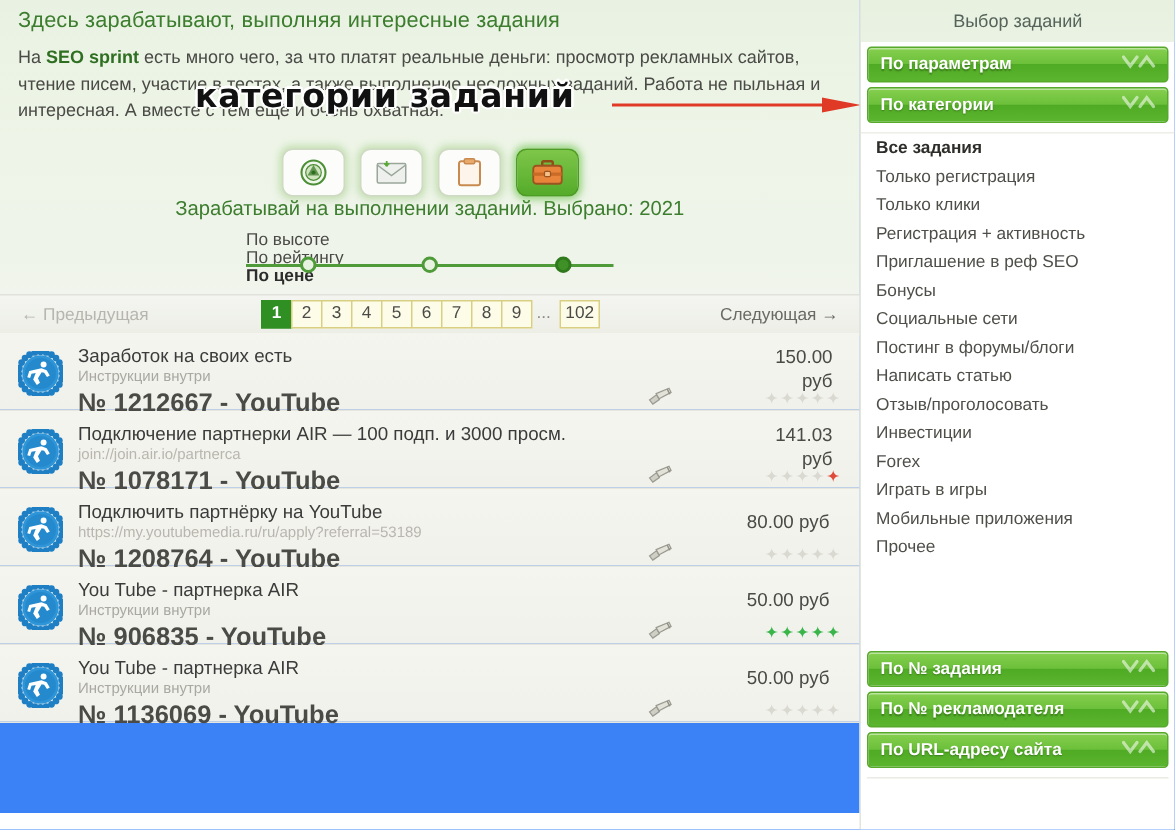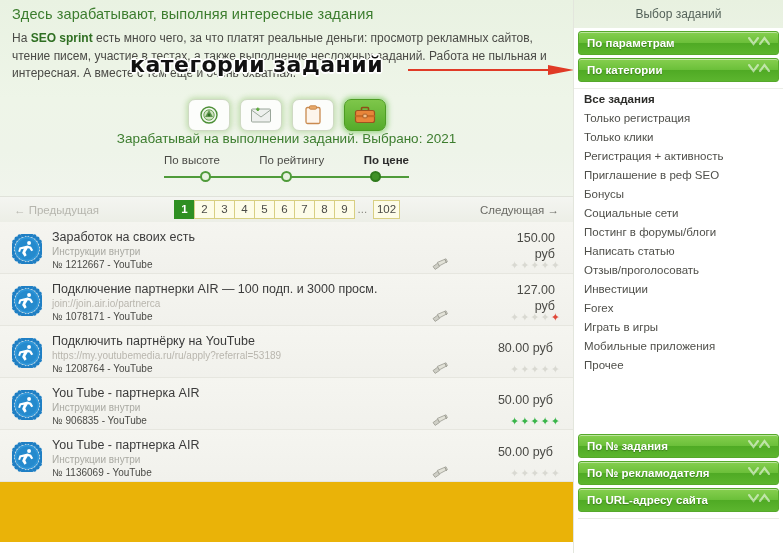--- a/index.html
+++ b/index.html
@@ -8,21 +8,21 @@
     background:#ffffff;
     font-family:"Liberation Sans","DejaVu Sans",sans-serif;
     font-size:12px;color:#3b3b3b;
     position:relative;
   }
   .page{position:absolute;inset:0;display:flex;}
 
   
   .left{
     width:573px;height:542px;position:relative;
-    background:#eab308;
+    background:#3b82f6;
   }
   .hero{
     position:relative;
     background:linear-gradient(180deg,#e9f2e2 0%,#eef5e8 45%,#eef4e9 68%,#f2f5ee 100%);
     padding:0 0 6px 0;
     height:222px;box-sizing:border-box;
     border-bottom:1px solid #e2e2dc;
   }
   .hero-title{
     font-size:14.5px;color:#3c7d2e;
@@ -67,21 +67,21 @@
     background:linear-gradient(180deg,#7ec64a 0%,#55ab2a 100%);
     border-color:#4d9c24;
     box-shadow:0 0 5px 2px rgba(120,200,90,.7);
   }
   .sel-line{
     text-align:center;color:#3c7d2e;font-size:13.5px;
   }
   .sorter{
     margin:8px auto 0;width:245px;position:relative;height:32px;
   }
-  .sorter-labels{display:flex;justify-content:space-between;font-size:11.5px;color:#4a4a46;}
+  .sorter-labels{display:flex;justify-content:flex-start;font-size:11.5px;color:#4a4a46;flex-direction:column;}
   .sorter-labels span{white-space:nowrap;}
   .sorter-labels span.on{font-weight:bold;color:#2c2c2c;}
   .track{
     position:absolute;left:0;right:0;top:22px;height:2px;background:#4f9b3a;
   }
   .knob{
     position:absolute;top:17px;width:11px;height:11px;border-radius:50%;
     background:#e8f2e0;border:2px solid #4f9b3a;box-sizing:border-box;
   }
   .knob.on{background:#3f9127;border-color:#2f7a1c;}
@@ -113,21 +113,21 @@
     height:52px;box-sizing:border-box;position:relative;
     cursor:pointer;
   }
   .task .badge{
     width:30px;height:30px;flex:0 0 30px;margin-top:4px;margin-right:10px;
   }
   .task .info{flex:1 1 auto;min-width:0;}
   .t-title{font-size:12.5px;color:#3b3b3b;margin-bottom:2px;white-space:nowrap;}
   .t-sub{font-size:10px;color:#a9a9a2;margin-bottom:2px;white-space:nowrap;}
   .t-sub.url{color:#b9b6ae;}
-  .t-num{font-size:10px;color:#4a4a46;white-space:nowrap;}
+  .t-num{font-size:17px;color:#4a4a46;white-space:nowrap;font-weight:bold;}
   .t-right{
     width:120px;flex:0 0 120px;text-align:right;position:relative;height:44px;
   }
   .t-price{font-size:12.5px;color:#4a4a46;line-height:16px;}
   .t-price.two{padding-right:6px;}
   .stars{position:absolute;right:0;bottom:2px;letter-spacing:1px;font-size:11px;}
   .star{color:#d9d9d2;}
   .star.g{color:#39b54a;}
   .star.r{color:#e04a3a;}
   .megaphone{position:absolute;right:112px;bottom:2px;width:18px;height:14px;}
@@ -359,21 +359,21 @@
                 <path d="M16.6 12.2 L20.4 13.6 L22.6 17.4 L20.6 18.4 L18.6 15.4 L16.8 15.1 L14.2 19.4 L15.6 22.6 L13.4 24.2 L10.8 20.2 L12.6 15.6 L9.6 16.2 L8.6 19.2 L6.6 18.6 L8 14.3 Z"></path>
               </g>
             </svg></div>
           <div class="info">
             <div class="t-title">Подключение партнерки AIR — 100 подп. и 3000 просм.</div>
             <div class="t-sub url">join://join.air.io/partnerca</div>
             <div class="t-num">№ 1078171 - YouTube</div>
           </div>
           <div class="t-right">
             <div class="t-price two">
-              <div>127.00</div>
+              <div>141.03</div>
               <div>руб</div>
             </div>
             <div class="megaphone"><svg viewBox="0 0 18 14">
                 <path d="M2 8.6 L6.6 5.2 L8.6 8.4 L4.2 11.4 Z" fill="#cfcfc6" stroke="#9a9a90" stroke-width=".8"></path>
                 <path d="M6.4 4.4 L15 0.8 L16.4 3.6 L8.4 7.8 Z" fill="#e2e2d8" stroke="#9a9a90" stroke-width=".8"></path>
                 <path d="M13.8 1.4 L15.6 4.8" stroke="#8c8c82" stroke-width=".9"></path>
               </svg></div>
             <div class="stars"><span class="star">✦</span><span class="star">✦</span><span class="star">✦</span><span class="star">✦</span><span class="star r">✦</span></div>
           </div>
         </div>

